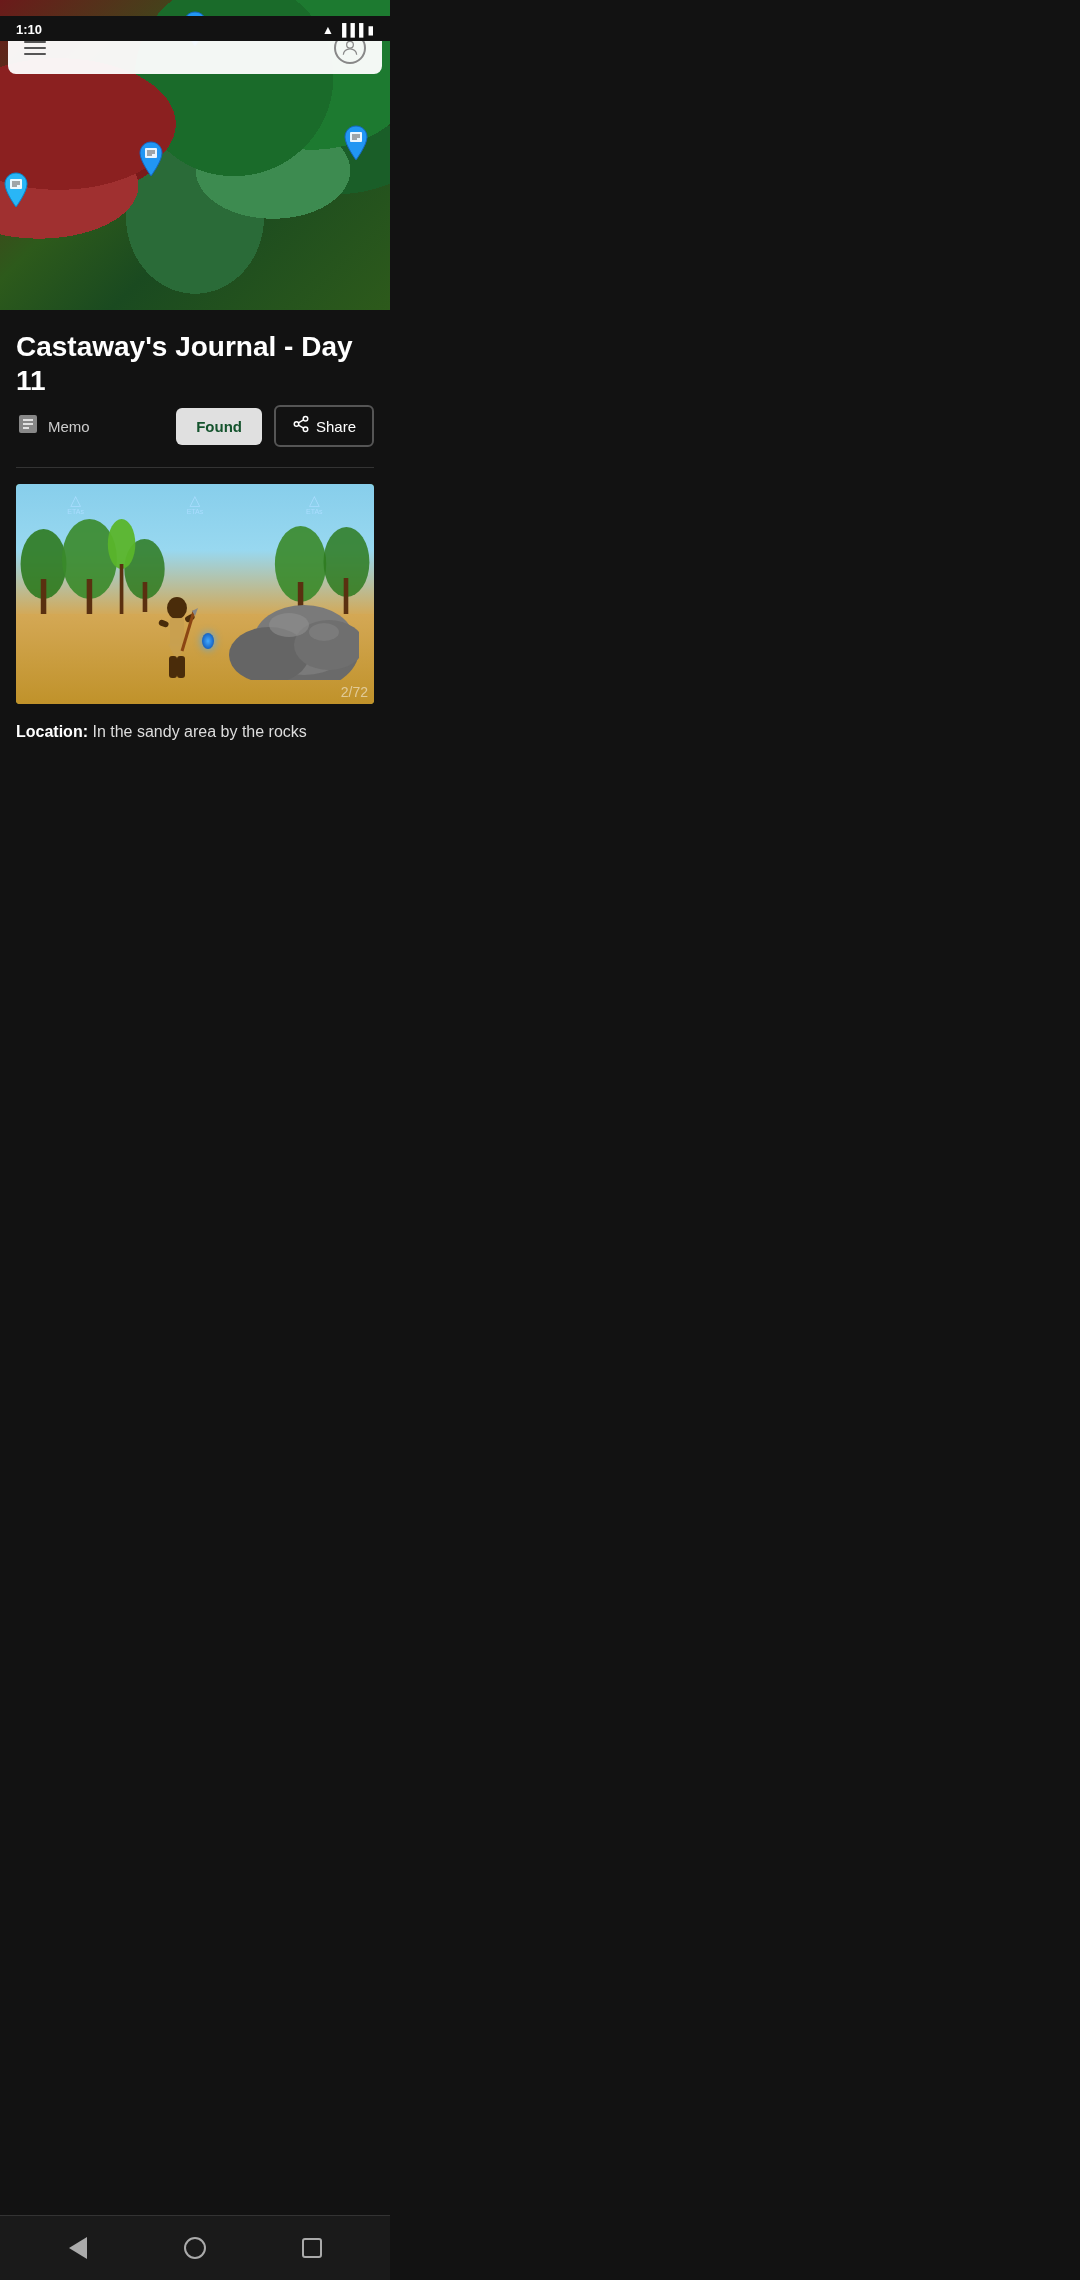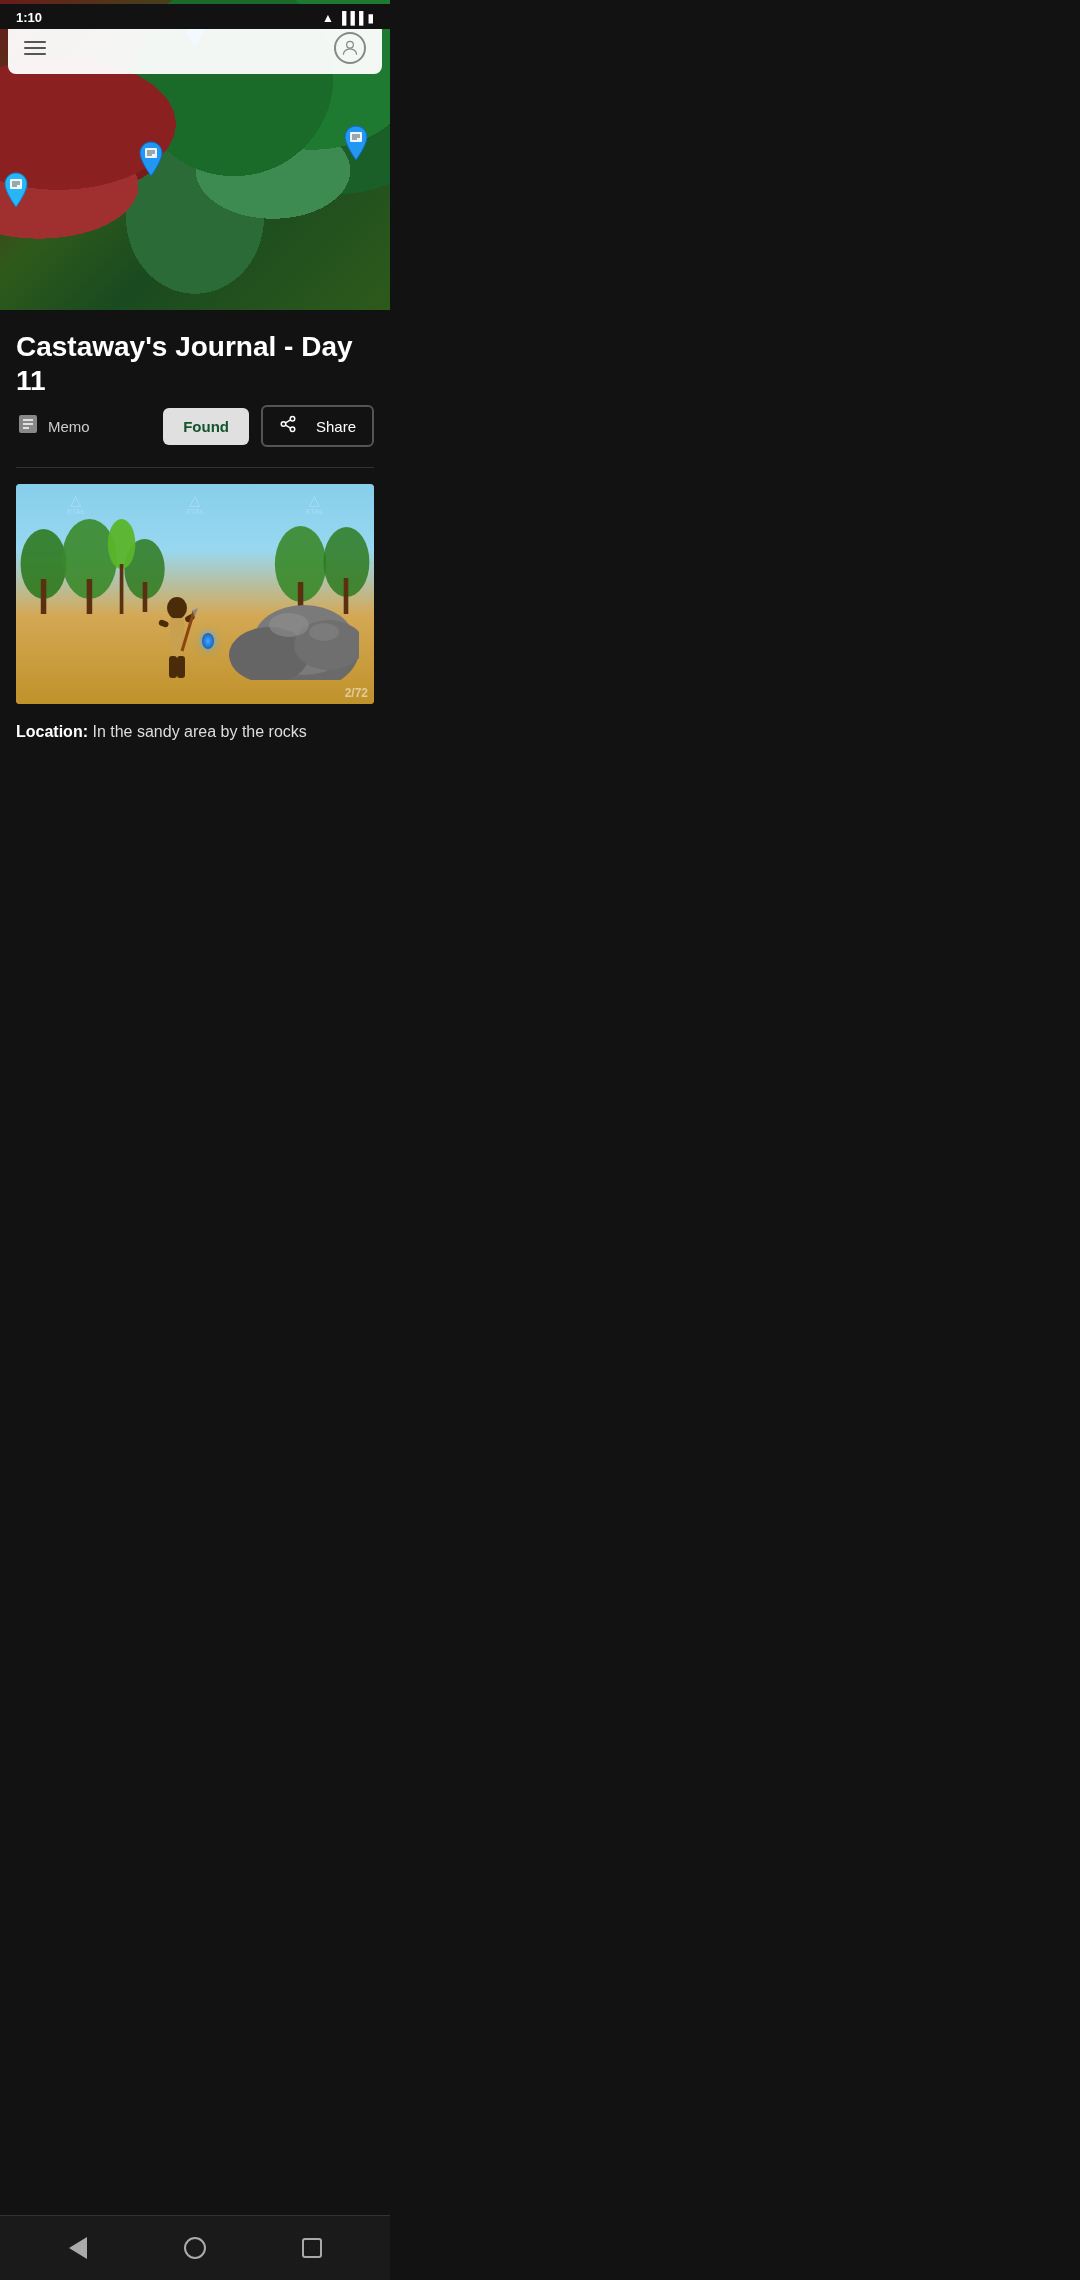--- a/index.html
+++ b/index.html
@@ -20,21 +20,21 @@
     }
 
     
     .status-bar {
       display: flex;
       justify-content: space-between;
       align-items: center;
       padding: 6px 16px 4px;
       background: #121212;
       position: absolute;
-      top: 4px;
+      top: 16px;
       left: 0;
       right: 0;
       z-index: 100;
     }
 
     .status-time {
       font-size: 13px;
       font-weight: 600;
       color: #fff;
     }
@@ -211,21 +211,21 @@
       border-radius: 6px;
       font-size: 15px;
       font-weight: 600;
       cursor: pointer;
       white-space: nowrap;
     }
 
     .share-btn {
       display: flex;
       align-items: center;
-      gap: 19px;
+      gap: 6px;
       background: transparent;
       color: #ffffff;
       border: 2px solid #555;
       padding: 8px 16px;
       border-radius: 6px;
       font-size: 15px;
       font-weight: 500;
       cursor: pointer;
     }
 
@@ -554,21 +554,21 @@
             <path d="M40 15 L46 12 L43 20Z" fill="#888"></path>
 
             <rect x="17" y="60" width="8" height="22" rx="3" fill="#4a2c0a"></rect>
 
             <rect x="25" y="60" width="8" height="22" rx="3" fill="#4a2c0a"></rect>
           </svg>
         </div>
 
         <div style="position:absolute;bottom:55px;left:52%;width:12px;height:16px;background:radial-gradient(#4af,#04a);border-radius:50%;box-shadow:0 0 8px #4af;"></div>
 
-        <div style="position:absolute;bottom:4px;right:6px;font-size:12px;color:rgba(255,255,255,0.5);font-weight:bold;">2/72</div>
+        <div style="position:absolute;bottom:4px;right:6px;font-size:14px;color:rgba(255,255,255,0.5);">2/72</div>
       </div>
     </div>
 
     <p class="location-text">
       <span class="location-label">Location:</span>
       <span>In the sandy area by the rocks</span>
     </p>
 
   </div>
 </div>

